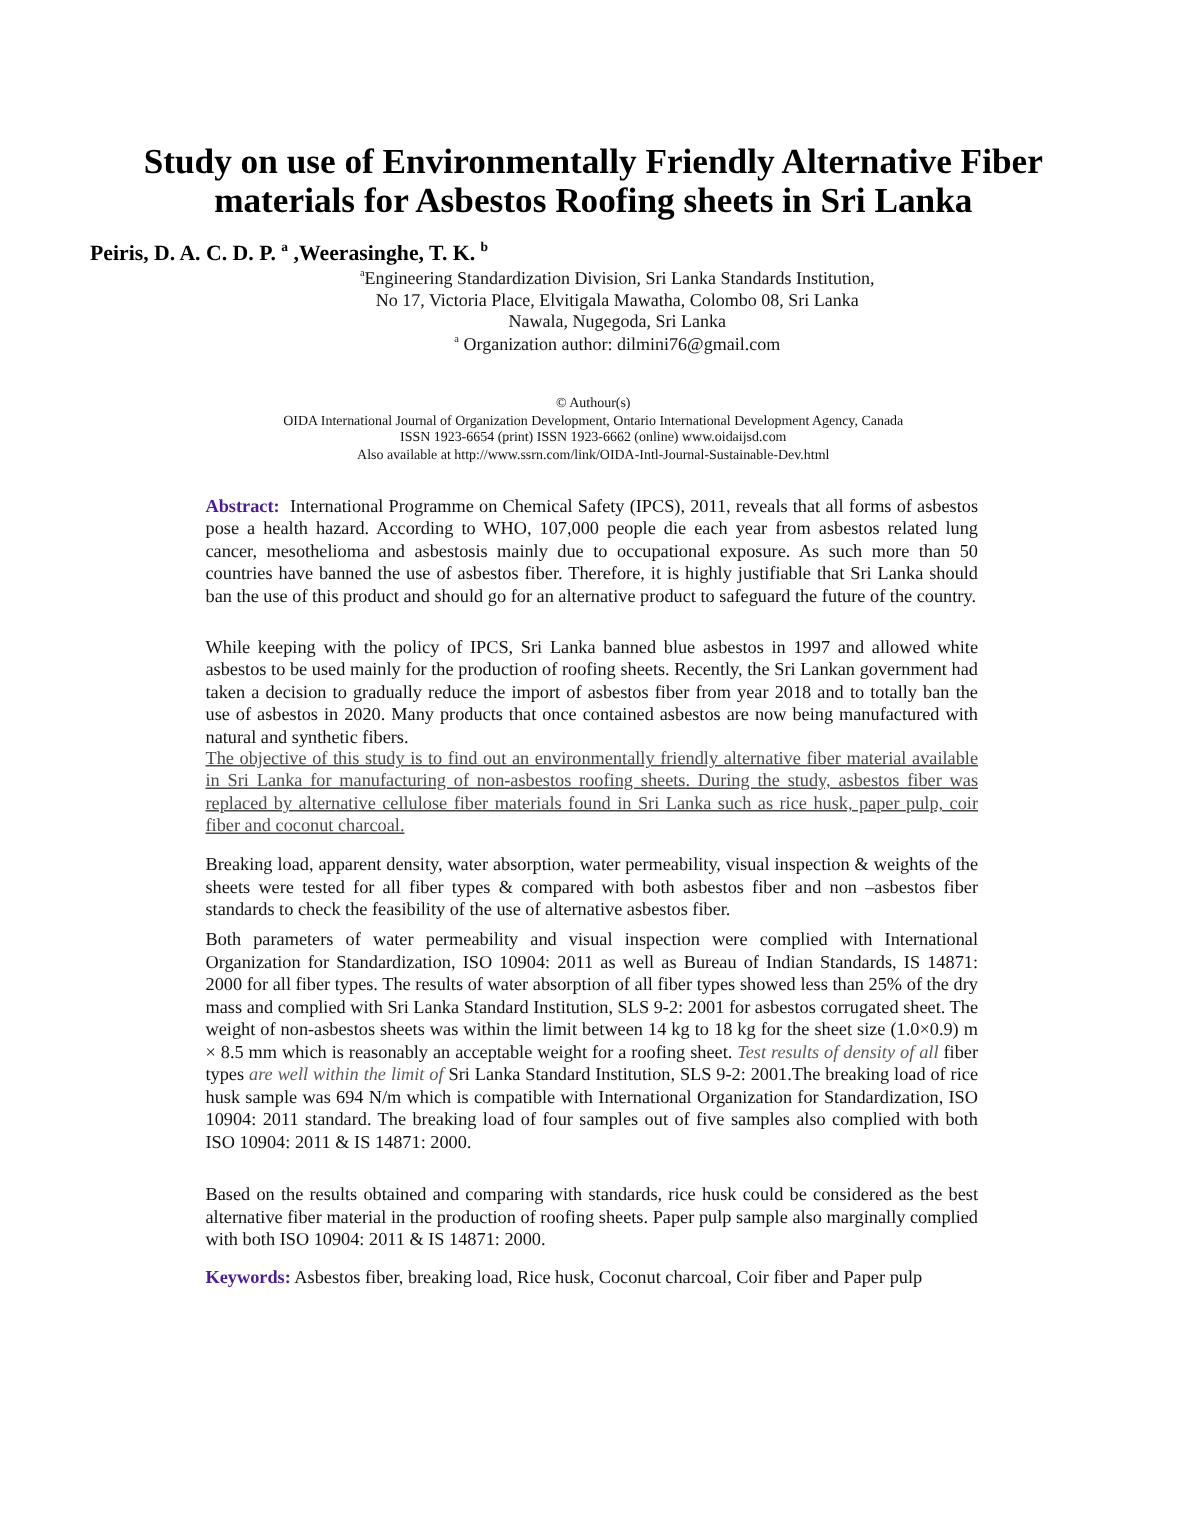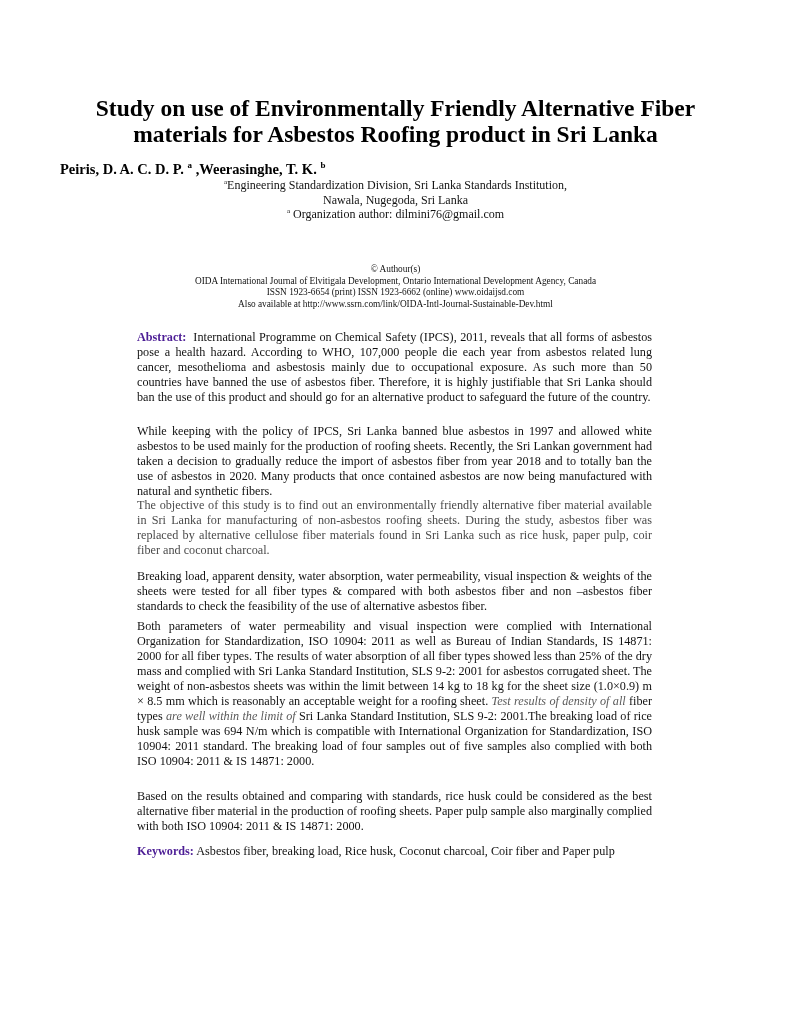--- a/index.html
+++ b/index.html
@@ -7,68 +7,69 @@
            font-family: "Liberation Serif", "DejaVu Serif", serif; color: #111; }
     .page { position: absolute; left: 0; top: 0; width: 791px; height: 1024px; }
 
     .title { position: absolute; left: 60px; width: 671px; top: 95px; text-align: center;
              font-weight: bold; font-size: 23.5px; line-height: 26px; color: #000; margin: 0; }
 
     .authors { position: absolute; left: 60px; width: 671px; top: 161px; text-align: left;
                font-weight: bold; font-size: 14.5px; line-height: 17px; margin: 0; color:#000; }
     .authors sup { font-size: 9px; vertical-align: 6px; line-height: 0; }
 
-    .affil { position: absolute; left: 60px; width: 671px; top: 178px; text-align: center;
+    .affil { position: absolute; left: 76px; width: 671px; top: 178px; text-align: center;
              font-size: 12px; line-height: 14.6px; margin: 0; color: #111; }
     .affil sup { font-size: 7px; vertical-align: 5px; line-height: 0; }
     .affil div { white-space: nowrap; }
 
     .journal { position: absolute; left: 60px; width: 671px; top: 264px; text-align: center;
                font-size: 9.3px; line-height: 11.6px; margin: 0; color: #111; }
     .journal div { white-space: nowrap; }
 
     .body-block { position: absolute; left: 137px; width: 515px; font-size: 12.2px;
                   line-height: 15.0px; text-align: justify; margin: 0; color: #111; }
     .body-block b { color: #4c1d95; font-family: Liberation Serif, serif; }
-    .gray { color: #4a4a4a; }
+    .gray { color: #4a4a4a; text-decoration: underline; }
     .mid { color: #5a5a5a; font-style: italic; }
 
     #p-abstract { top: 330px; }
     #p-policy { top: 424px; }
     #p-objective { top: 498px; }
     #p-tests { top: 569px; }
     #p-results { top: 619px; }
     #p-conclusion { top: 789px; }
     #p-keywords { top: 844px; }
   </style>
 </head>
 <body>
 
 <div class="page">
 
   <h1 class="title">
     <div>Study on use of Environmentally Friendly Alternative Fiber</div>
-    <div>materials for Asbestos Roofing product in Sri Lanka</div>
+    <div>materials for Asbestos Roofing sheets in Sri Lanka</div>
   </h1>
 
   <div class="authors">
     <span>Peiris, D. A. C. D. P.</span>
     <sup>a</sup><span> ,</span><span>Weerasinghe, T. K.</span>
     <sup>b</sup>
   </div>
 
   <div class="affil">
     <div><sup>a</sup><span>Engineering Standardization Division, Sri Lanka Standards Institution,</span></div>
+    <div>No 17, Victoria Place, Elvitigala Mawatha, Colombo 08, Sri Lanka</div>
     <div>Nawala, Nugegoda, Sri Lanka</div>
     <div><sup>a</sup> <span>Organization author: dilmini76@gmail.com</span></div>
   </div>
 
   <div class="journal">
     <div>© Authour(s)</div>
-    <div>OIDA International Journal of Elvitigala Development, Ontario International Development Agency, Canada</div>
+    <div>OIDA International Journal of Organization Development, Ontario International Development Agency, Canada</div>
     <div>ISSN 1923-6654 (print) ISSN 1923-6662 (online) www.oidaijsd.com</div>
     <div>Also available at http://www.ssrn.com/link/OIDA-Intl-Journal-Sustainable-Dev.html</div>
   </div>
 
   <p class="body-block" id="p-abstract">
     <b>Abstract:</b>&nbsp; <span>International Programme on Chemical Safety (IPCS), 2011, reveals that all forms of asbestos pose a health hazard. According to WHO, 107,000 people die each year from asbestos related lung cancer, mesothelioma and asbestosis mainly due to occupational exposure. As such more than 50 countries have banned the use of asbestos fiber. Therefore, it is highly justifiable that Sri Lanka should ban the use of this product and should go for an alternative product to safeguard the future of the country.</span>
   </p>
 
   <p class="body-block" id="p-policy">While keeping with the policy of IPCS, Sri Lanka banned blue asbestos in 1997 and allowed white asbestos to be used mainly for the production of roofing sheets. Recently, the Sri Lankan government had taken a decision to gradually reduce the import of asbestos fiber from year 2018 and to totally ban the use of asbestos in 2020. Many products that once contained asbestos are now being manufactured with natural and synthetic fibers.</p>
 

